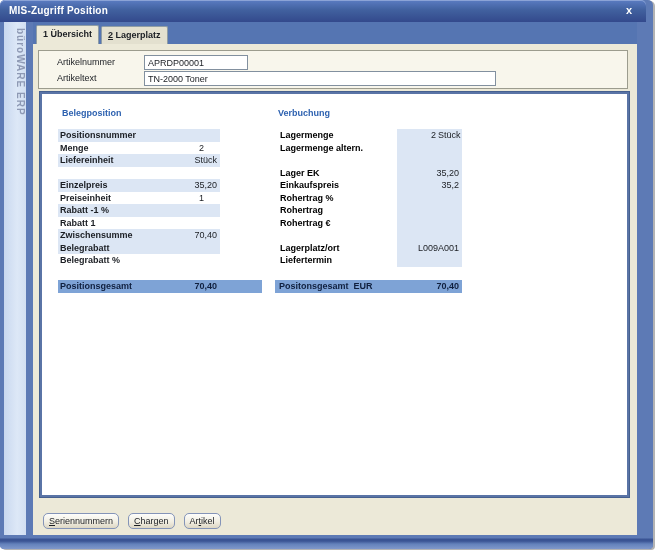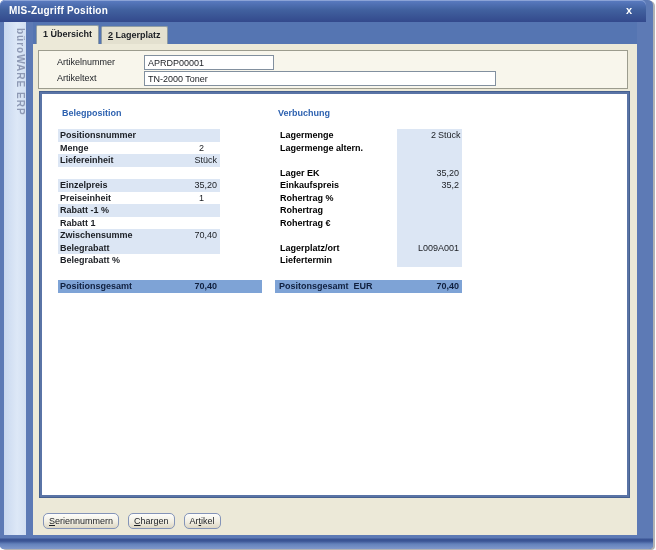--- a/index.html
+++ b/index.html
@@ -87,21 +87,21 @@
 
   <div class="content">
 
     <div class="tabband">
       <div class="tab active" style="left:3px;min-width:62px;"><span>1 Übersicht</span><span class="ukey"></span><span></span></div>
       <div class="tab" style="left:68px;min-width:66px;"><span></span><span class="ukey">2</span><span> Lagerplatz</span></div>
     </div>
 
     <div class="fields-panel">
       <label class="fl" style="top:6px;">Artikelnummer</label>
-      <input class="fi" style="top: 4px; width: 130px;" value="APRDP00001">
+      <input class="fi" style="top: 4px; width: 104px;" value="APRDP00001">
       <label class="fl" style="top:22px;">Artikeltext</label>
       <input class="fi" style="top: 20px; width: 352px;" value="TN-2000 Toner">
     </div>
 
     <div class="big-panel">
 
       <div class="col-header" style="left:20px;">Belegposition</div>
       <div class="col-header" style="left:236px;">Verbuchung</div>
 
       <div class="lgrid">

